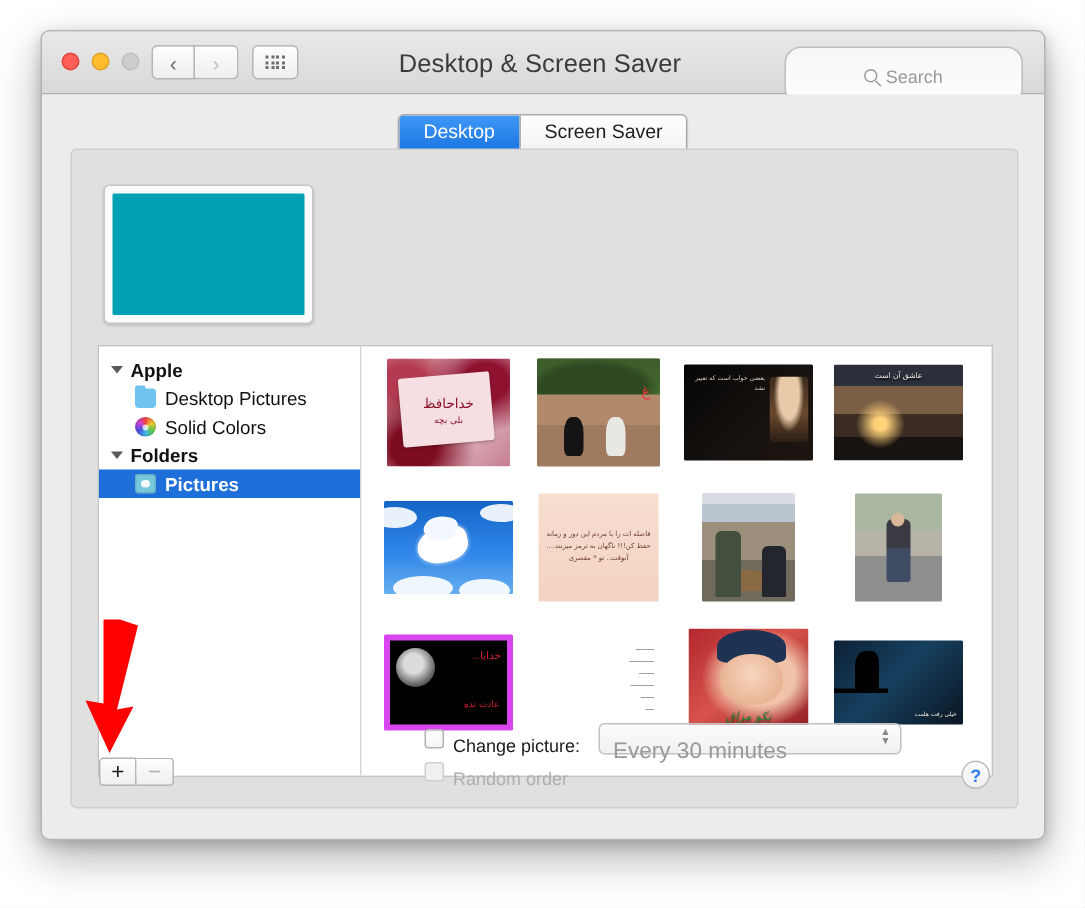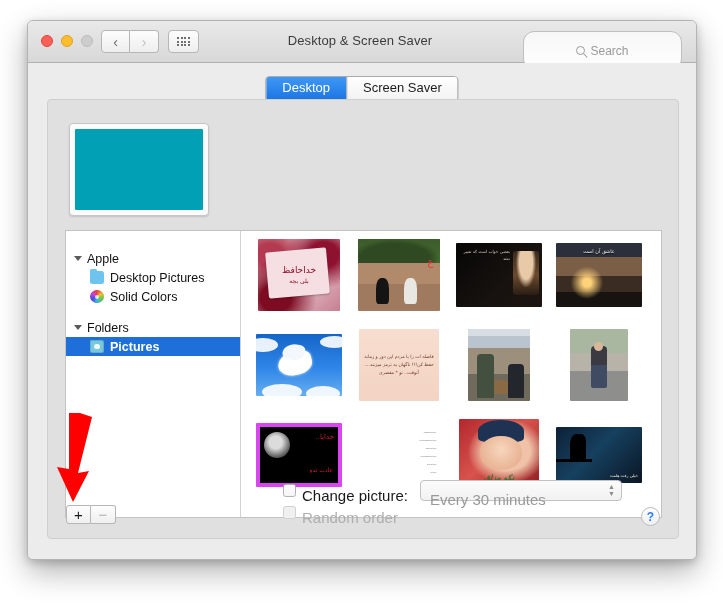--- a/index.html
+++ b/index.html
@@ -76,21 +76,21 @@
     border-radius: 4px;
     display: flex; align-items: center; justify-content: center;
   }
   .dots { display: grid; grid-template-columns: repeat(4, 2px); gap: 1.6px; }
   .dots i { width: 2px; height: 2px; background: #6e6e6e; display: block; }
 
   .wtitle {
     position: absolute;
     left: 0; right: 4px; top: 12px;
     text-align: center;
-    font-size: 13px;
+    font-size: 17px;
     color: #3b3b3b;
     letter-spacing: .1px;
   }
 
   .searchfield {
     position: absolute;
     right: 14px; top: 10px;
     width: 159px; height: 39px;
     background: linear-gradient(to bottom,#f7f7f7,#fefefe);
     border: 1px solid #bfbfbf;
@@ -192,21 +192,21 @@
   }
   .srow {
     height: 19px;
     display: flex;
     align-items: center;
     font-size: 12.5px;
     color: #111111;
     padding-left: 8px;
     white-space: nowrap;
   }
-  .srow.group { font-weight: 400; margin-top: 12px; }
+  .srow.group { font-weight: 700; }
   .srow.child { padding-left: 24px; }
   .srow.selected { background: #1e6fd9; color: #ffffff; font-weight: bold; }
 
   .disc {
     width: 0; height: 0;
     border-left: 4.5px solid transparent;
     border-right: 4.5px solid transparent;
     border-top: 5.5px solid #5a5a5a;
     margin-right: 5px;
     flex: none;
@@ -579,21 +579,21 @@
     display: flex; align-items: center; gap: 6px;
   }
   .cbox {
     width: 13px; height: 13px;
     background: linear-gradient(to bottom,#ffffff,#f4f4f4);
     border: 1px solid #b2b2b2;
     border-radius: 2.5px;
     flex: none;
   }
   .cbox.dim { background: #f0f0f0; border-color: #d0d0d0; }
-  .clabel { font-size: 15px; color: #1a1a1a; margin-top: 10px; }
+  .clabel { font-size: 12px; color: #1a1a1a; margin-top: 10px; }
   .clabel.dim { color: #aeaeae; }
 
   .popup {
     margin-left: 6px;
     width: 202px; height: 21px;
     background: linear-gradient(to bottom,#fcfcfc,#f1f1f1);
     border: 1px solid #c2c2c2;
     border-radius: 4px;
     display: flex; align-items: center;
     padding: 0 6px 0 9px;

